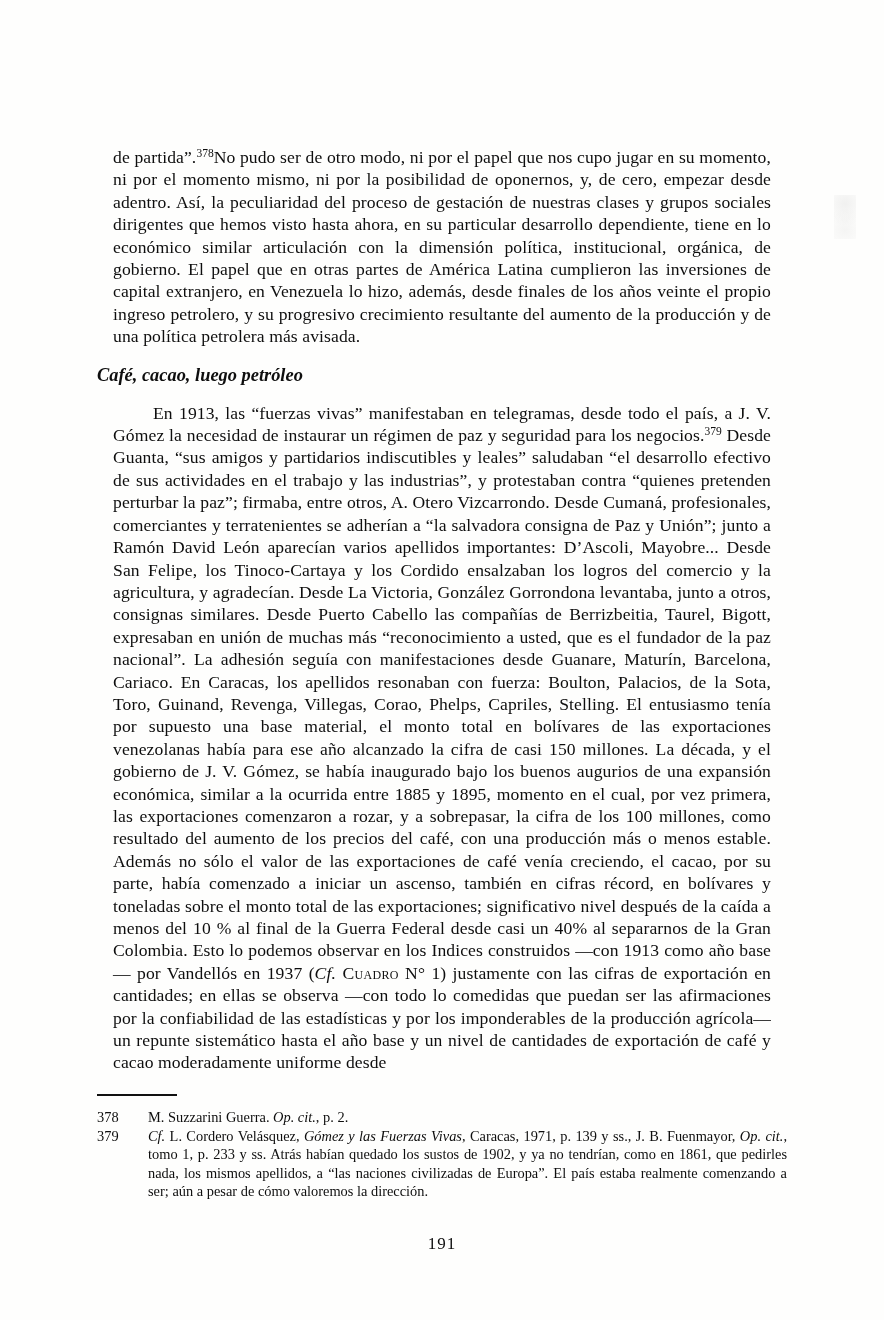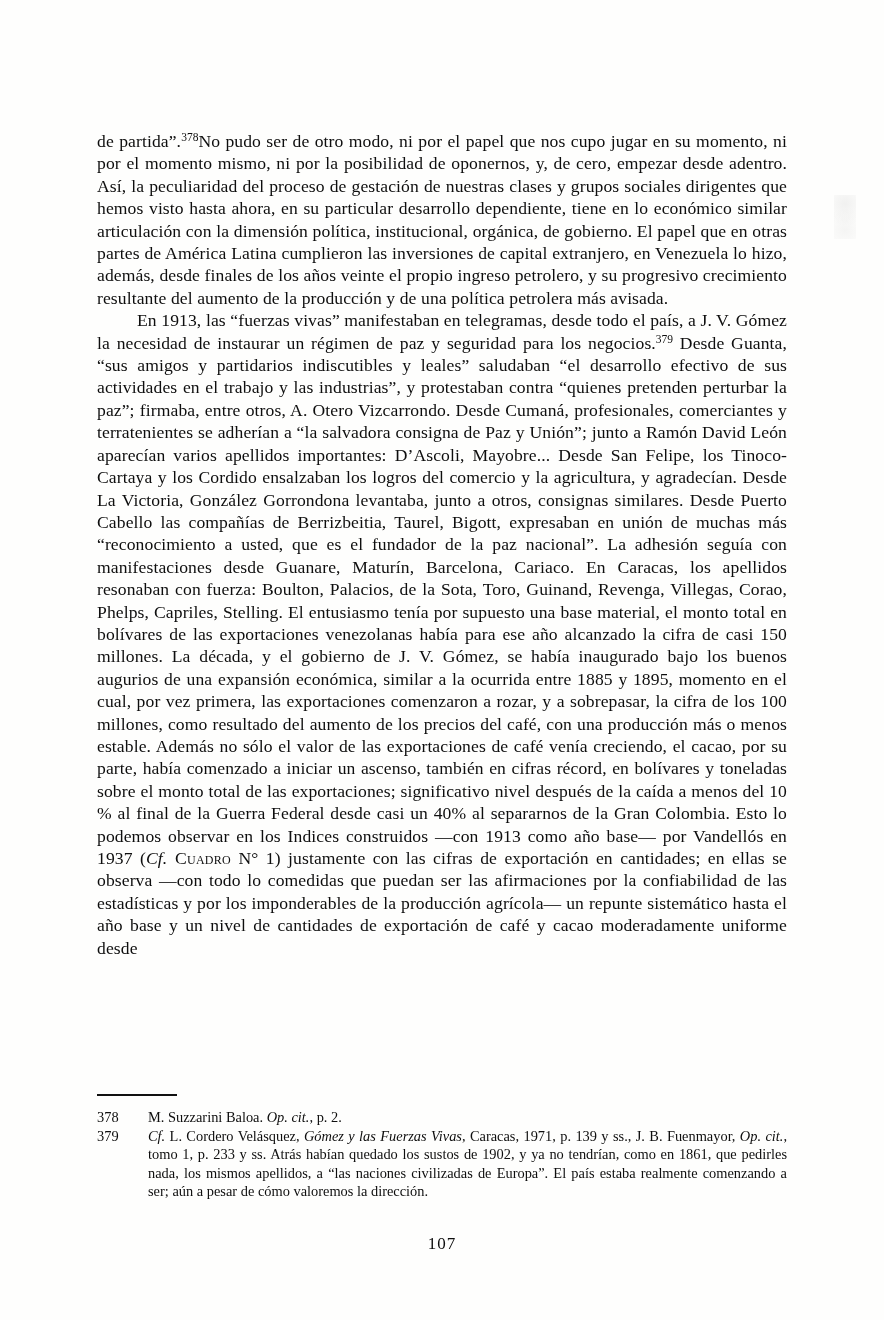--- a/index.html
+++ b/index.html
@@ -16,21 +16,21 @@
     color: #0e0e0e;
     overflow: hidden;
   }
   .content {
     position: absolute;
     left: 97px;
     top: 130px;
     width: 690px;
   }
   .body-text {
-    margin: 0;
+    margin: 16px;
     font-size: 17.6px;
     line-height: 22.4px;
     text-align: justify;
     letter-spacing: 0.1px;
   }
   .body-text sup {
     font-size: 11.5px;
     line-height: 0;
     vertical-align: 6px;
     letter-spacing: 0;
@@ -99,34 +99,35 @@
 <body>
 
 <div class="page">
 
   <div class="scan-smudge"></div>
 
   <div class="content">
 
     <p class="body-text"><span>de partida”.</span><sup>378</sup><span>No pudo ser de otro modo, ni por el papel que nos cupo jugar en su momento, ni por el momento mismo, ni por la posibilidad de oponernos, y, de cero, empezar desde adentro. Así, la peculiaridad del proceso de gestación de nuestras clases y grupos sociales dirigentes que hemos visto hasta ahora, en su particular desarrollo dependiente, tiene en lo económico similar articulación con la dimensión política, institucional, orgánica, de gobierno. El papel que en otras partes de América Latina cumplieron las inversiones de capital extranjero, en Venezuela lo hizo, además, desde finales de los años veinte el propio ingreso petrolero, y su progresivo crecimiento resultante del aumento de la producción y de una política petrolera más avisada.</span></p>
 
+    <h2 class="section-heading">Café, cacao, luego petróleo</h2>
 
     <p class="body-text indent-first"><span>En 1913, las “fuerzas vivas” manifestaban en telegramas, desde todo el país, a J. V. Gómez la necesidad de instaurar un régimen de paz y seguridad para los negocios.</span><sup>379</sup><span> Desde Guanta, “sus amigos y partidarios indiscutibles y leales” saludaban “el desarrollo efectivo de sus actividades en el trabajo y las industrias”, y protestaban contra “quienes pretenden perturbar la paz”; firmaba, entre otros, A. Otero Vizcarrondo. Desde Cumaná, profesionales, comerciantes y terratenientes se adherían a “la salvadora consigna de Paz y Unión”; junto a Ramón David León aparecían varios apellidos importantes: D’Ascoli, Mayobre... Desde San Felipe, los Tinoco-Cartaya y los Cordido ensalzaban los logros del comercio y la agricultura, y agradecían. Desde La Victoria, González Gorrondona levantaba, junto a otros, consignas similares. Desde Puerto Cabello las compañías de Berrizbeitia, Taurel, Bigott, expresaban en unión de muchas más “reconocimiento a usted, que es el fundador de la paz nacional”. La adhesión seguía con manifestaciones desde Guanare, Maturín, Barcelona, Cariaco. En Caracas, los apellidos resonaban con fuerza: Boulton, Palacios, de la Sota, Toro, Guinand, Revenga, Villegas, Corao, Phelps, Capriles, Stelling. El entusiasmo tenía por supuesto una base material, el monto total en bolívares de las exportaciones venezolanas había para ese año alcanzado la cifra de casi 150 millones. La década, y el gobierno de J. V. Gómez, se había inaugurado bajo los buenos augurios de una expansión económica, similar a la ocurrida entre 1885 y 1895, momento en el cual, por vez primera, las exportaciones comenzaron a rozar, y a sobrepasar, la cifra de los 100 millones, como resultado del aumento de los precios del café, con una producción más o menos estable. Además no sólo el valor de las exportaciones de café venía creciendo, el cacao, por su parte, había comenzado a iniciar un ascenso, también en cifras récord, en bolívares y toneladas sobre el monto total de las exportaciones; significativo nivel después de la caída a menos del 10 % al final de la Guerra Federal desde casi un 40% al separarnos de la Gran Colombia. Esto lo podemos observar en los Indices construidos —con 1913 como año base— por Vandellós en 1937 (</span><i>Cf.</i><span class="smallcaps"> Cuadro</span><span> N° 1) justamente con las cifras de exportación en cantidades; en ellas se observa —con todo lo comedidas que puedan ser las afirmaciones por la confiabilidad de las estadísticas y por los imponderables de la producción agrícola— un repunte sistemático hasta el año base y un nivel de cantidades de exportación de café y cacao moderadamente uniforme desde</span></p>
 
   </div>
 
   <div class="footnotes">
     <div class="fn-rule"></div>
 
     <div class="footnote">
       <span class="fn-num">378</span>
-      <span class="fn-text"><span>M. Suzzarini Baloa. </span><i>Op. cit.</i><span>, p. 2.</span></span>
+      <span class="fn-text"><span>M. Suzzarini Guerra. </span><i>Op. cit.</i><span>, p. 2.</span></span>
     </div>
 
     <div class="footnote">
       <span class="fn-num">379</span>
       <span class="fn-text"><i>Cf.</i><span> L. Cordero Velásquez, </span><i>Gómez y las Fuerzas Vivas</i><span>, Caracas, 1971, p. 139 y ss., J. B. Fuenmayor, </span><i>Op. cit.</i><span>, tomo 1, p. 233 y ss. Atrás habían quedado los sustos de 1902, y ya no tendrían, como en 1861, que pedirles nada, los mismos apellidos, a “las naciones civilizadas de Europa”. El país estaba realmente comenzando a ser; aún a pesar de cómo valoremos la dirección.</span></span>
     </div>
   </div>
 
-  <div class="page-number">107</div>
+  <div class="page-number">191</div>
 
 </div>
 
 </body></html>

